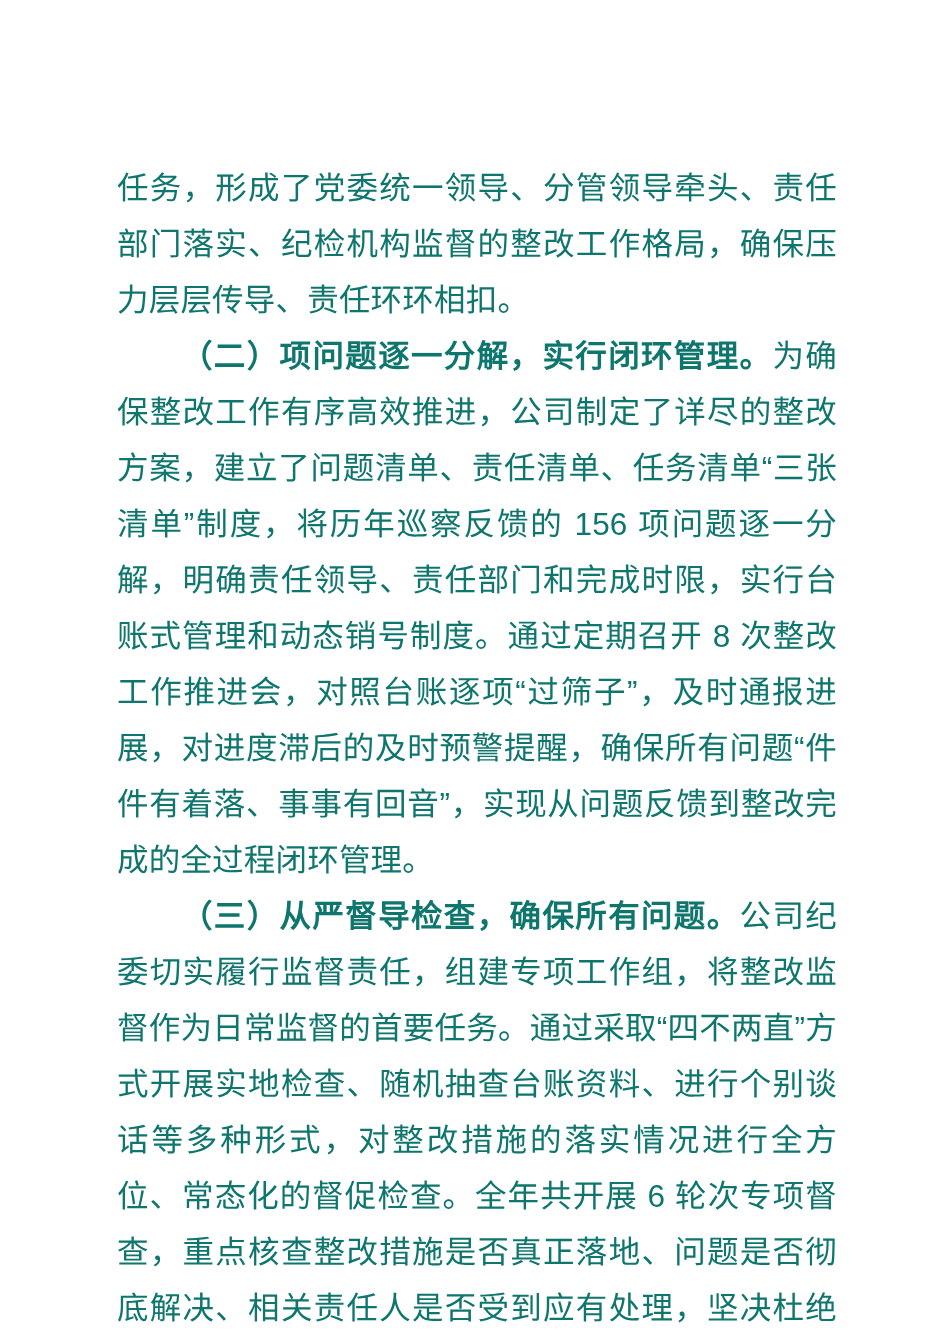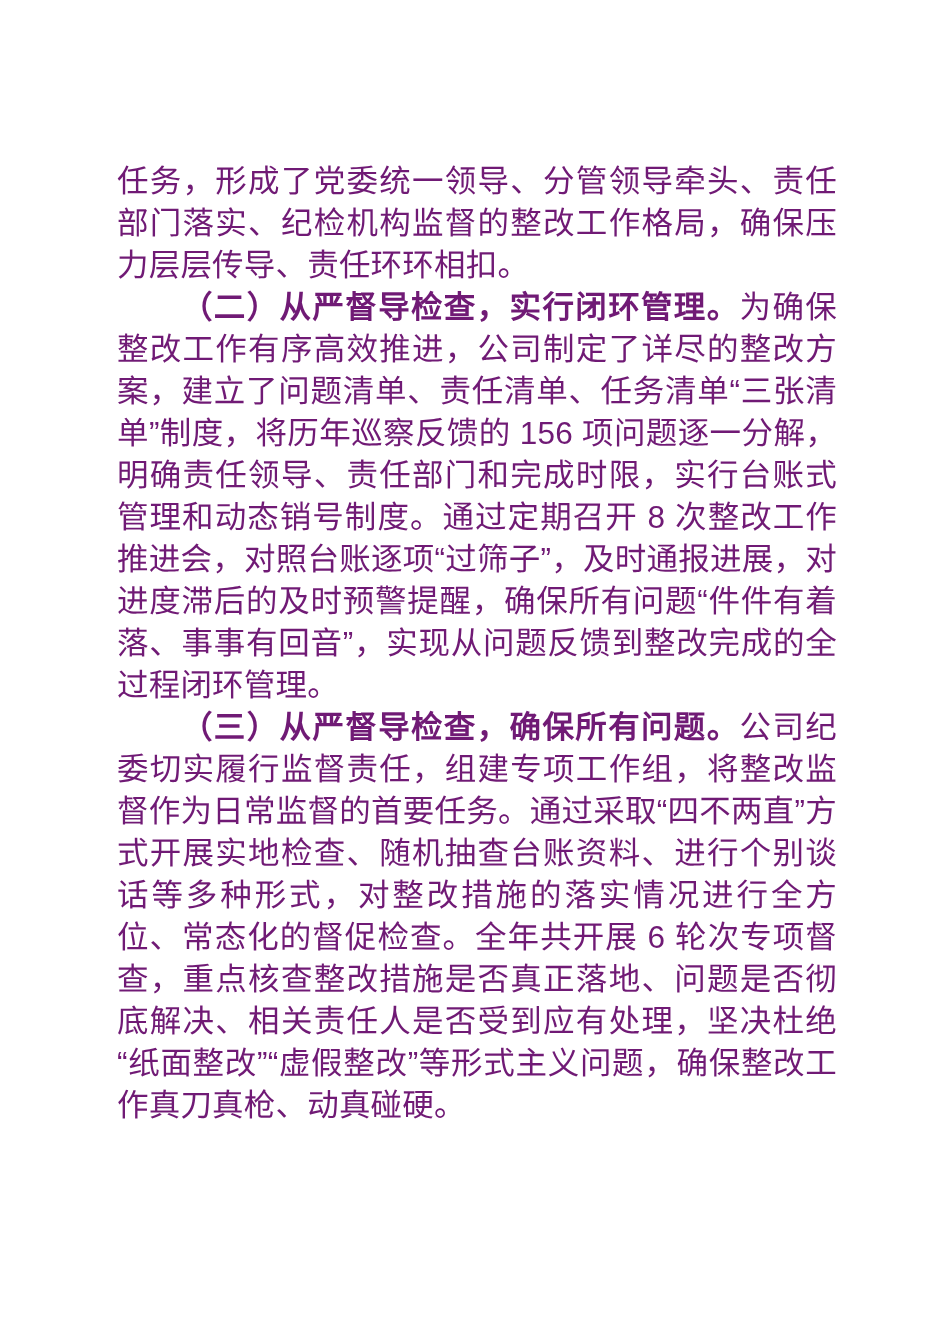--- a/index.html
+++ b/index.html
@@ -26,41 +26,41 @@
   .doc-body {
     position: absolute;
     left: 117px;
     top: 160px;
     width: 720px;
   }
   p.para {
     margin: 0;
     padding: 0;
     font-size: 31.5px;
-    line-height: 42px;
+    line-height: 56px;
     text-align: justify;
     text-justify: inter-character;
     letter-spacing: 0.2px;
     word-break: break-all;
-    color: #701a75;
+    color: #0f766e;
   }
   p.indent {
     text-indent: 64px;
   }
   .bold-lead {
     font-weight: 700;
     letter-spacing: 0.2px;
   }
 </style>
 </head>
 <body>
 
 <div class="page">
   <div class="doc-body">
 
     <p class="para">任务，形成了党委统一领导、分管领导牵头、责任部门落实、纪检机构监督的整改工作格局，确保压力层层传导、责任环环相扣。</p>
 
-    <p class="para indent"><span class="bold-lead">（二）从严督导检查，实行闭环管理。</span><span>为确保整改工作有序高效推进，公司制定了详尽的整改方案，建立了问题清单、责任清单、任务清单“三张清单”制度，将历年巡察反馈的 156 项问题逐一分解，明确责任领导、责任部门和完成时限，实行台账式管理和动态销号制度。通过定期召开 8 次整改工作推进会，对照台账逐项“过筛子”，及时通报进展，对进度滞后的及时预警提醒，确保所有问题“件件有着落、事事有回音”，实现从问题反馈到整改完成的全过程闭环管理。</span></p>
+    <p class="para indent"><span class="bold-lead">（二）项问题逐一分解，实行闭环管理。</span><span>为确保整改工作有序高效推进，公司制定了详尽的整改方案，建立了问题清单、责任清单、任务清单“三张清单”制度，将历年巡察反馈的 156 项问题逐一分解，明确责任领导、责任部门和完成时限，实行台账式管理和动态销号制度。通过定期召开 8 次整改工作推进会，对照台账逐项“过筛子”，及时通报进展，对进度滞后的及时预警提醒，确保所有问题“件件有着落、事事有回音”，实现从问题反馈到整改完成的全过程闭环管理。</span></p>
 
     <p class="para indent"><span class="bold-lead">（三）从严督导检查，确保所有问题。</span><span>公司纪委切实履行监督责任，组建专项工作组，将整改监督作为日常监督的首要任务。通过采取“四不两直”方式开展实地检查、随机抽查台账资料、进行个别谈话等多种形式，对整改措施的落实情况进行全方位、常态化的督促检查。全年共开展 6 轮次专项督查，重点核查整改措施是否真正落地、问题是否彻底解决、相关责任人是否受到应有处理，坚决杜绝“纸面整改”“虚假整改”等形式主义问题，确保整改工作真刀真枪、动真碰硬。</span></p>
 
   </div>
 </div>
 
 </body></html>

